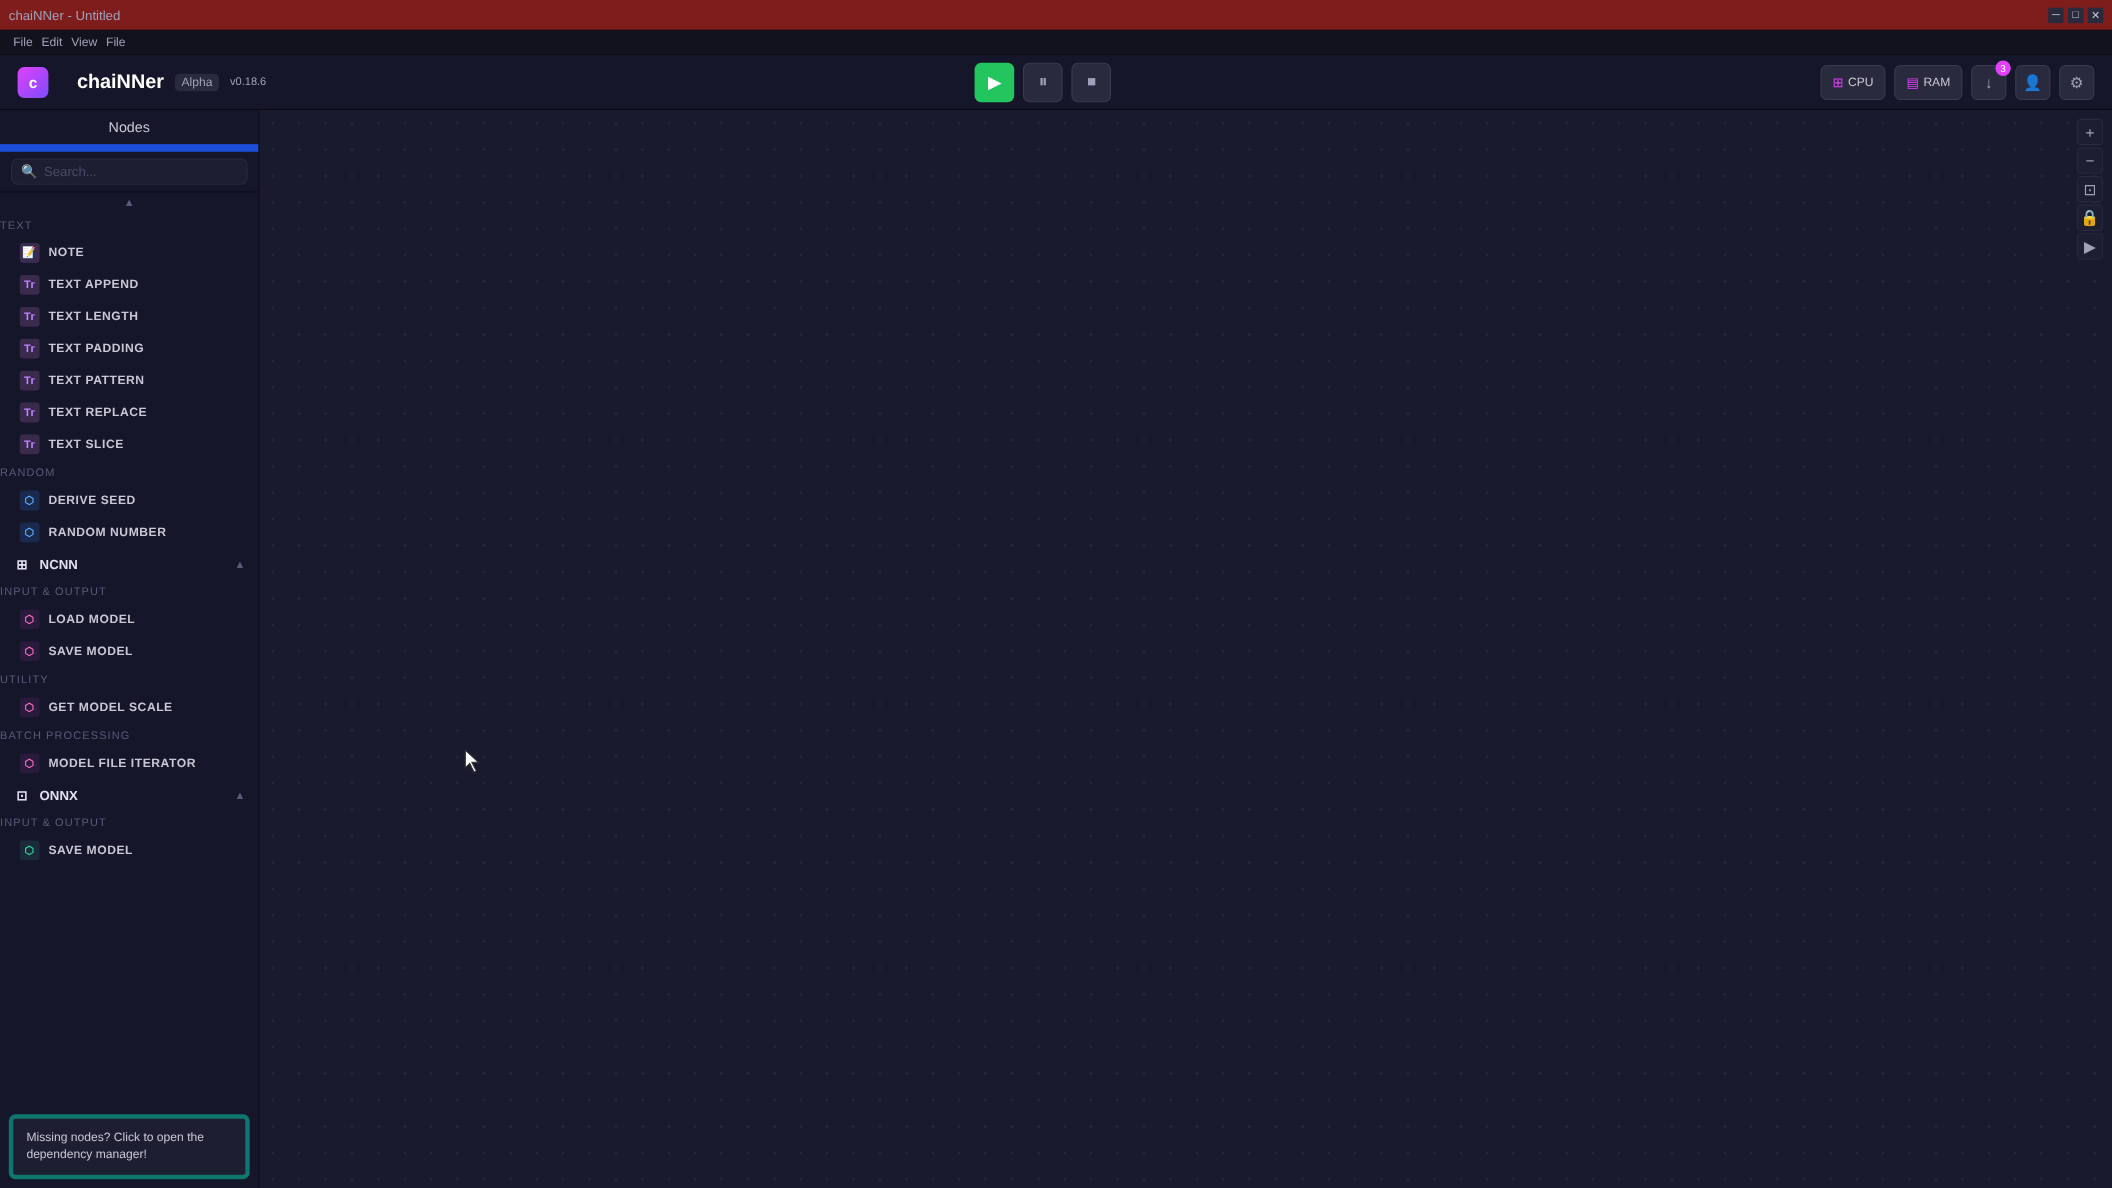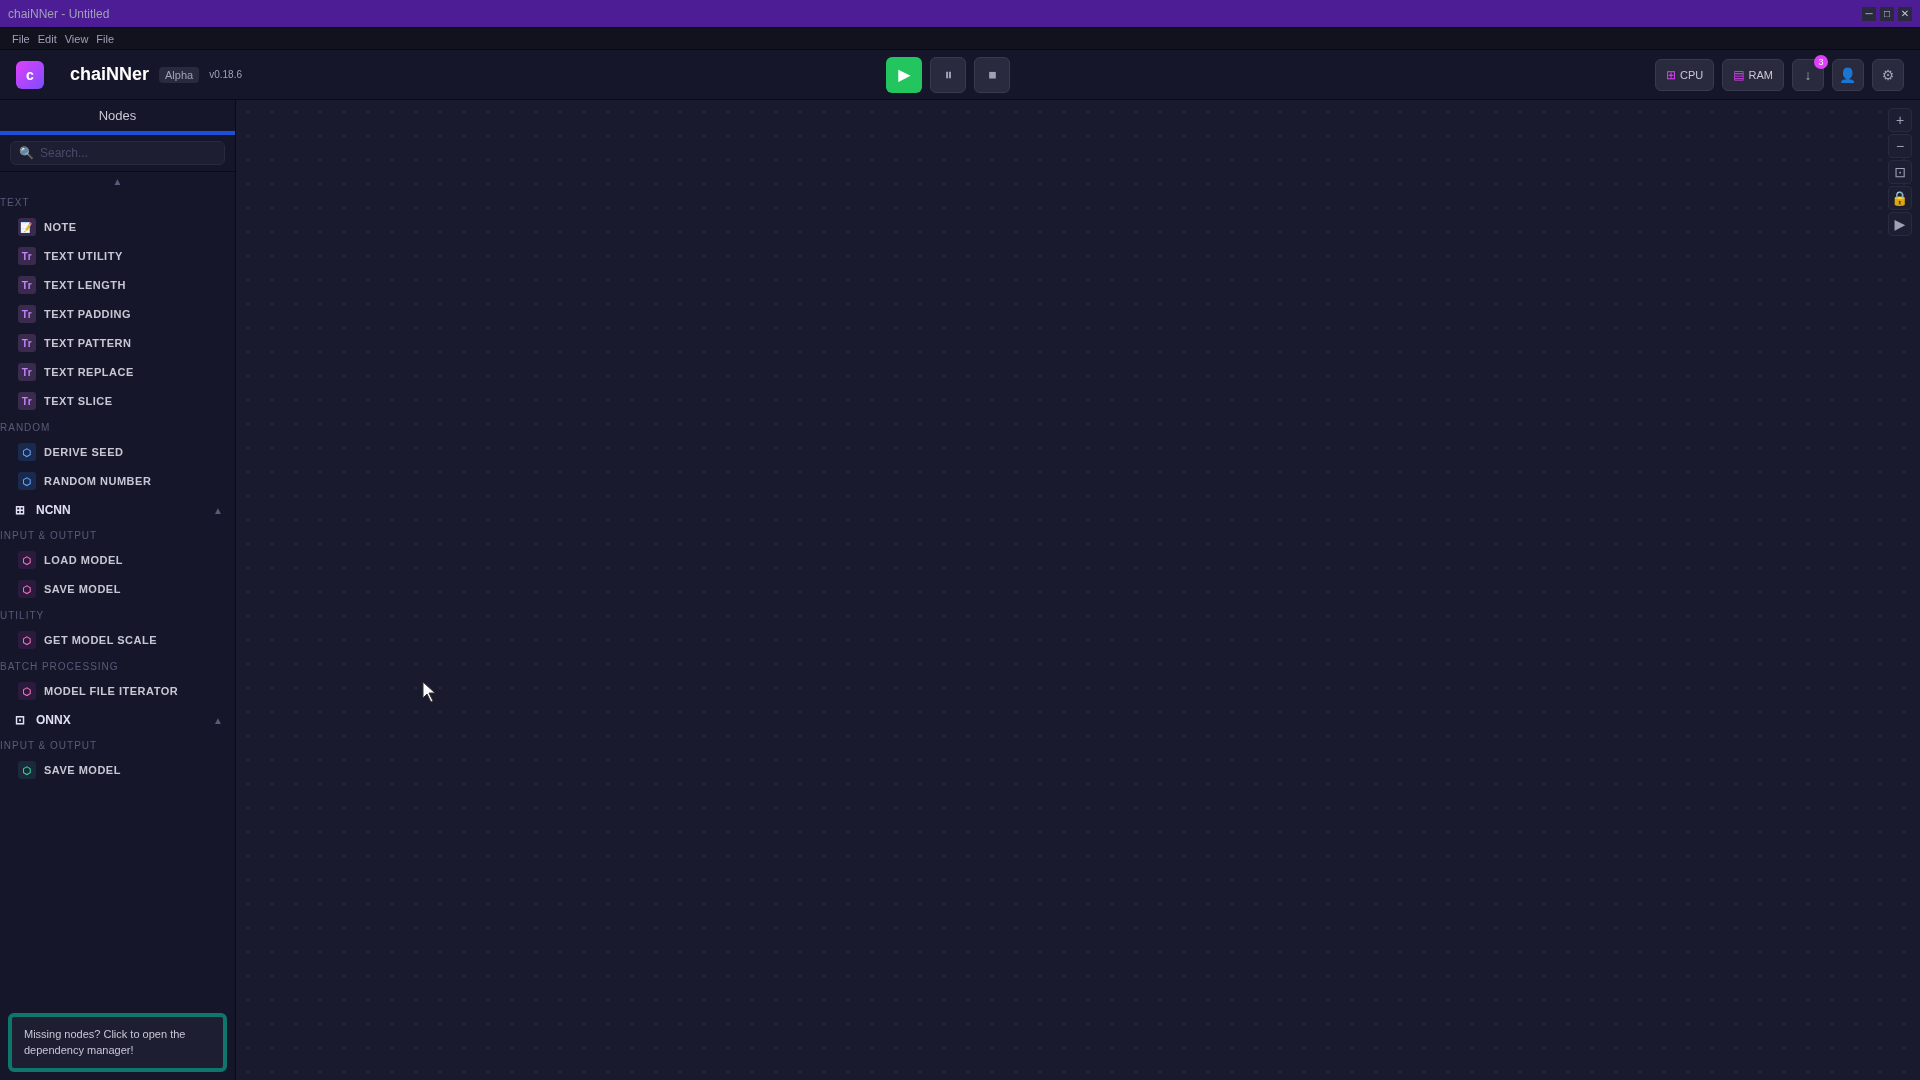--- a/index.html
+++ b/index.html
@@ -8,21 +8,21 @@
       height: 1080px;
       background: #1a1a2e;
       font-family: 'Segoe UI', Arial, sans-serif;
       color: #c8c8d4;
       overflow: hidden;
     }
 
     
     .titlebar {
       height: 28px;
-      background: #4c1d95;
+      background: #7f1d1d;
       display: flex;
       align-items: center;
       padding: 0 8px;
       justify-content: space-between;
       border-bottom: 1px solid #0a0a14;
       gap: 33px;
     }
     .titlebar-left {
       display: flex;
       align-items: center;
@@ -207,21 +207,21 @@
       flex-direction: column;
       overflow: hidden;
       flex-shrink: 0;
     }
     .sidebar-header {
       padding: 8px 12px;
       font-size: 13px;
       color: #c8c8d4;
       text-align: center;
       font-weight: 500;
-      border-bottom: 4px solid #1d4ed8;
+      border-bottom: 7px solid #1d4ed8;
     }
     .search-bar {
       padding: 6px 10px;
       border-bottom: 1px solid #0a0a14;
     }
     .search-input-wrap {
       display: flex;
       align-items: center;
       background: #1e1e32;
       border: 1px solid #2a2a3e;
@@ -448,21 +448,21 @@
       </div>
 
       <div class="category-label">TEXT</div>
 
       <div class="node-item">
         <div class="node-icon node-icon-text">📝</div>
         <span>NOTE</span>
       </div>
       <div class="node-item">
         <div class="node-icon node-icon-text">Tr</div>
-        <span>TEXT UTILITY</span>
+        <span>TEXT APPEND</span>
       </div>
       <div class="node-item">
         <div class="node-icon node-icon-text">Tr</div>
         <span>TEXT LENGTH</span>
       </div>
       <div class="node-item">
         <div class="node-icon node-icon-text">Tr</div>
         <span>TEXT PADDING</span>
       </div>
       <div class="node-item">

